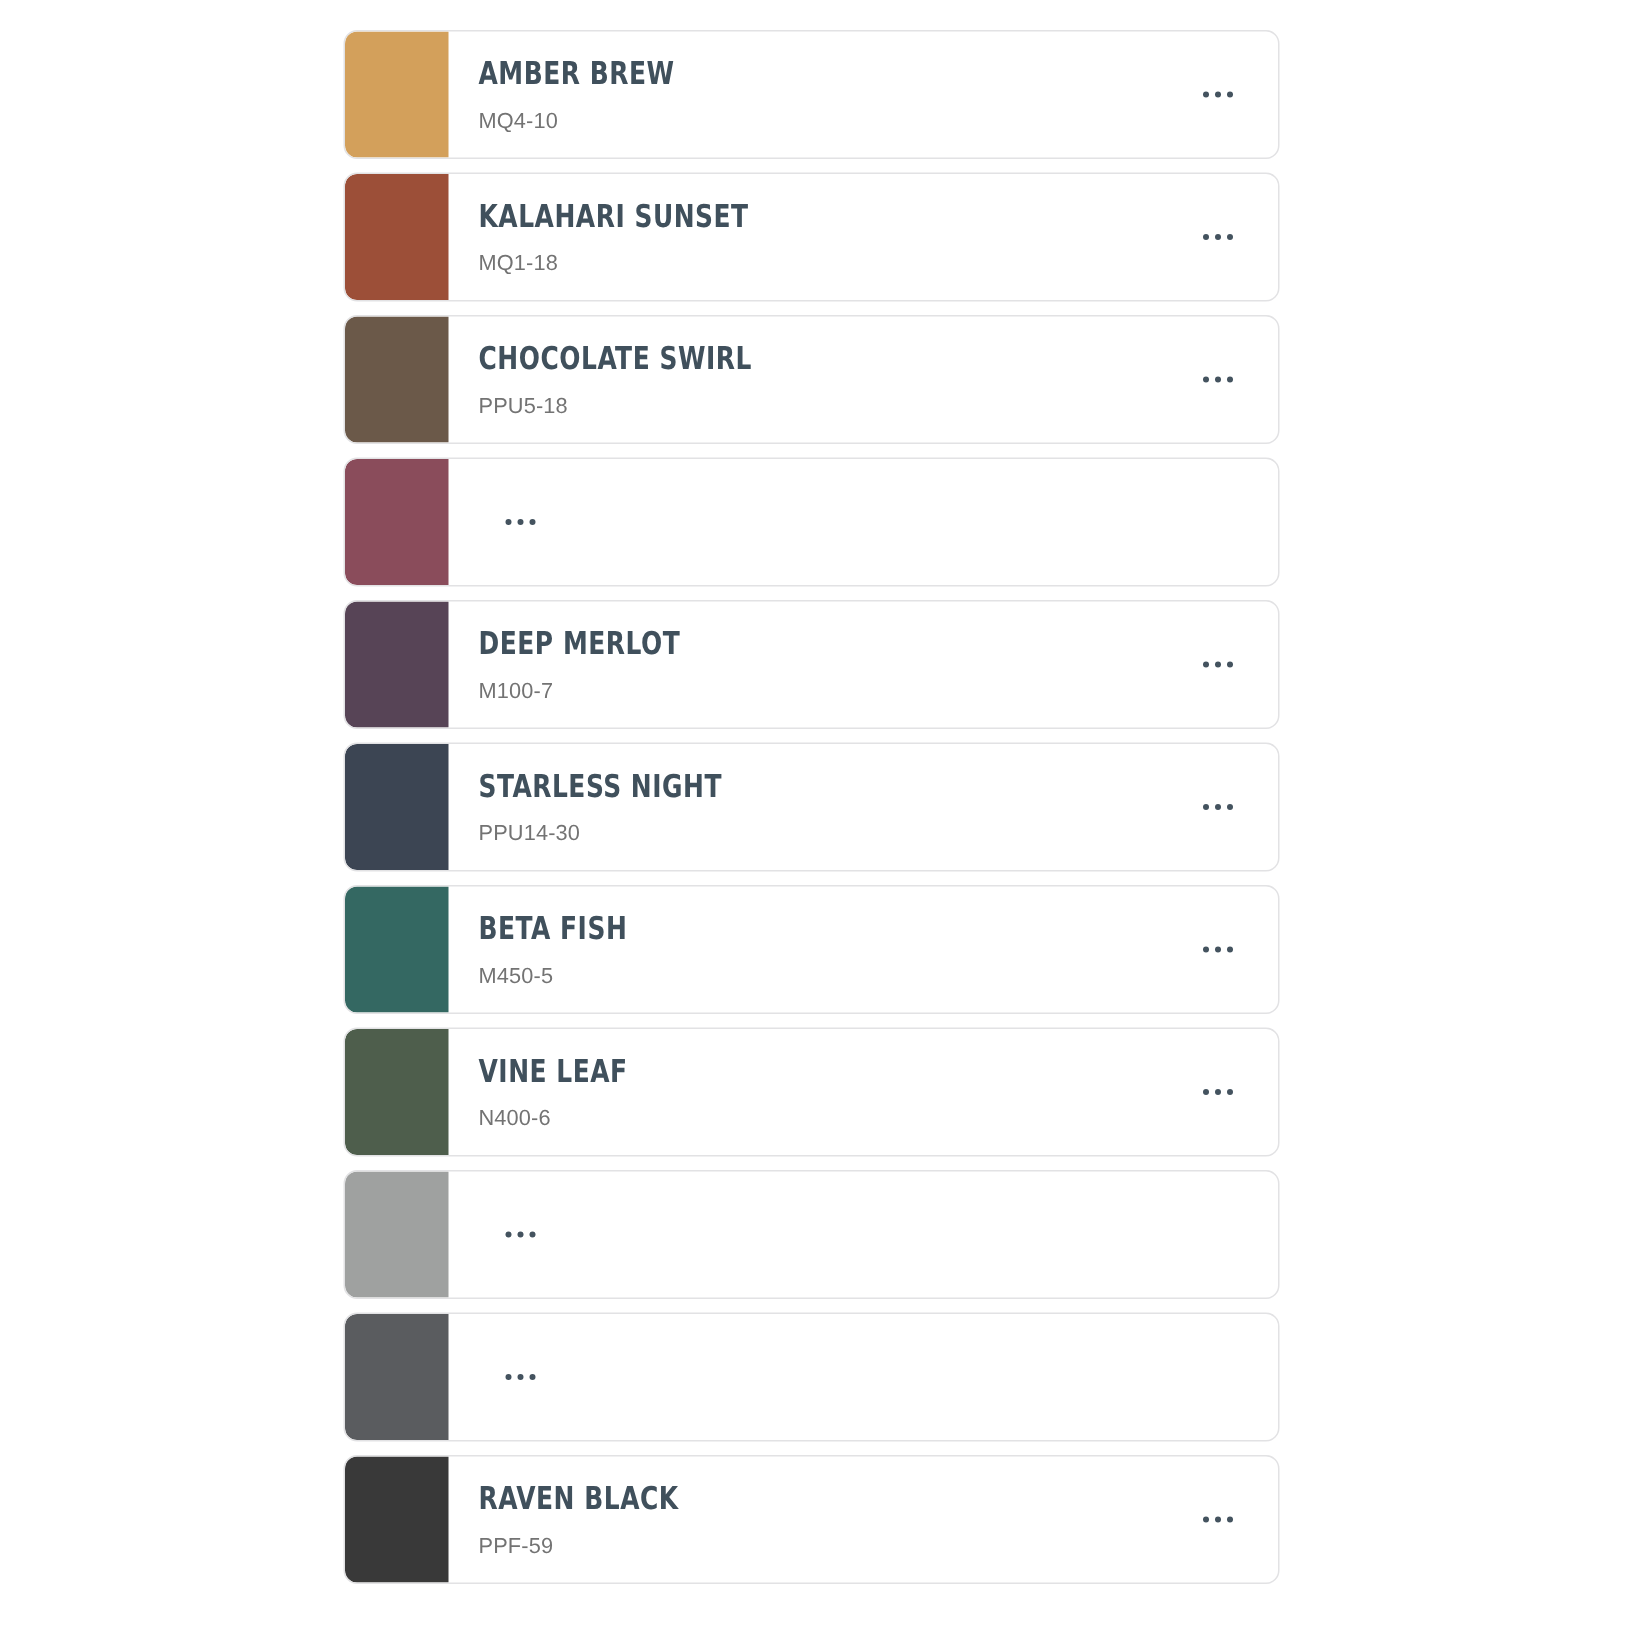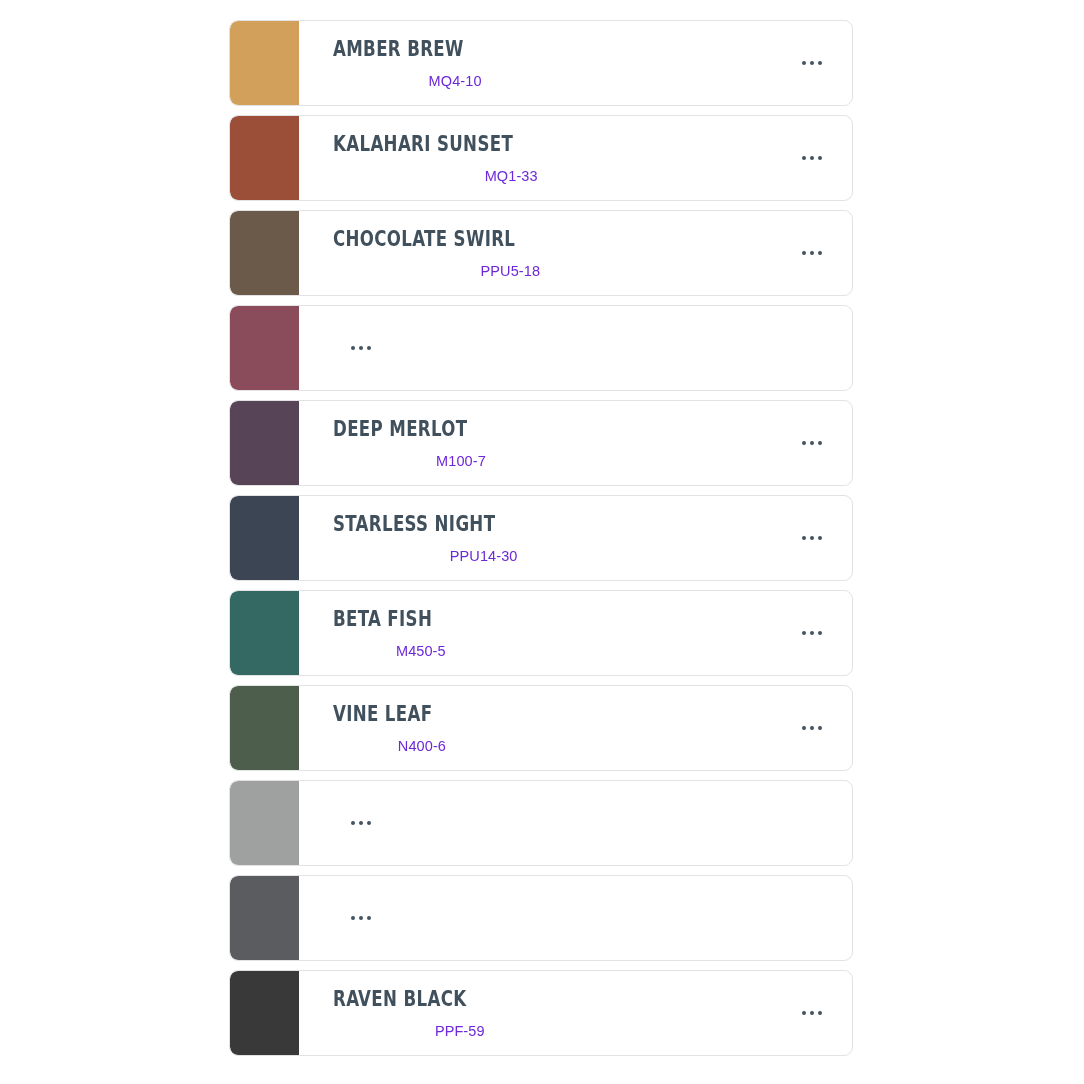--- a/index.html
+++ b/index.html
@@ -42,21 +42,21 @@
     align-self: stretch;
     border-top-left-radius: 8px;
     border-bottom-left-radius: 8px;
   }
 
   .card-body {
     flex: 1 1 auto;
     display: flex;
     align-items: center;
     justify-content: space-between;
-    padding: 0 0 0 34px;
+    padding: 0 0 0 20px;
     min-width: 0;
   }
 
   .text-block {
     display: flex;
     flex-direction: column;
     justify-content: center;
     min-width: 0;
   }
 
@@ -71,25 +71,24 @@
     transform: scaleX(0.88);
     transform-origin: left center;
     white-space: nowrap;
   }
 
   .color-code {
     font-family: "Liberation Sans", "DejaVu Sans", sans-serif;
     font-weight: 400;
     font-size: 14.5px;
     line-height: 18px;
-    color: #6d28d9;
+    color: #737373;
     margin-top: 11px;
     letter-spacing: 0.1px;
     white-space: nowrap;
-    text-align: right;
   }
 
   .menu-button {
     flex: 0 0 auto;
     width: 56px;
     height: 100%;
     display: flex;
     align-items: center;
     justify-content: center;
     gap: 4px;
@@ -124,21 +123,21 @@
           <span class="dot"></span>
           <span class="dot"></span>
         </button>
       </div>
     </div>
     <div class="color-card">
       <div class="swatch" style="background: rgb(156, 79, 56);"></div>
       <div class="card-body">
         <div class="text-block">
           <div class="color-name">Kalahari Sunset</div>
-          <div class="color-code">MQ1-33</div>
+          <div class="color-code">MQ1-18</div>
         </div>
         <button class="menu-button" aria-label="more-options">
           <span class="dot"></span>
           <span class="dot"></span>
           <span class="dot"></span>
         </button>
       </div>
     </div>
     <div class="color-card">
       <div class="swatch" style="background: rgb(107, 89, 73);"></div>

